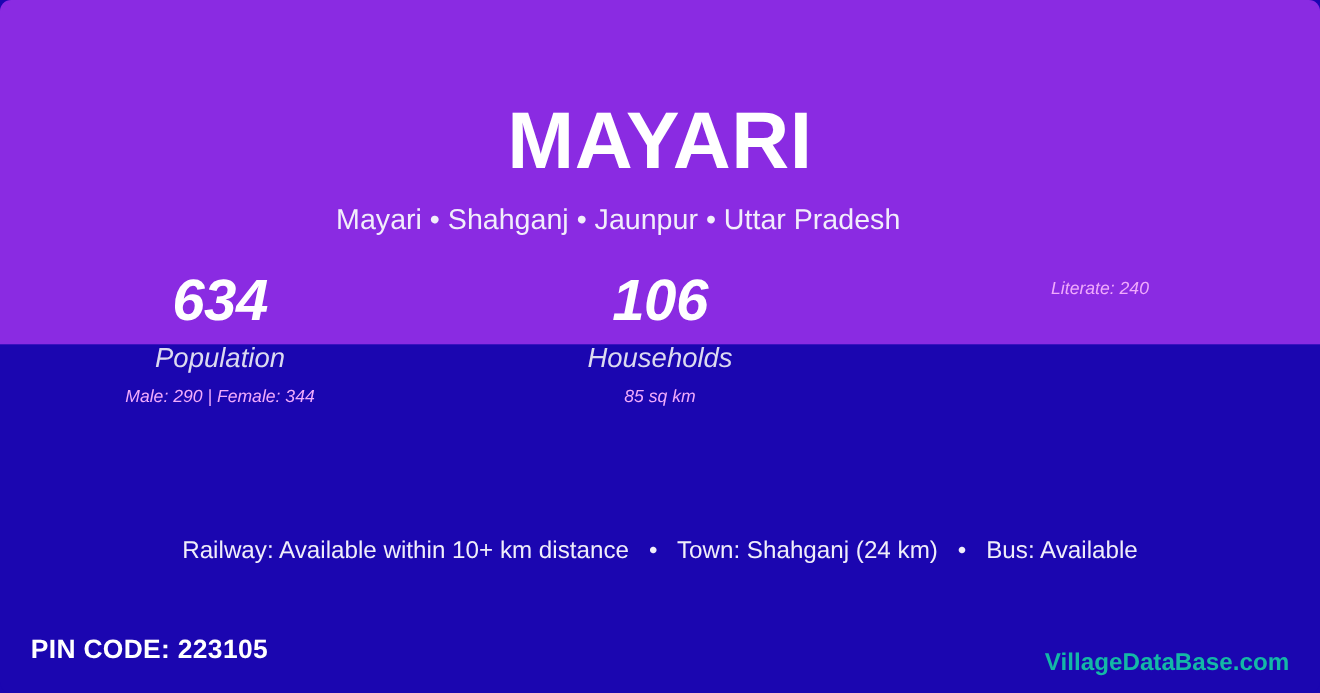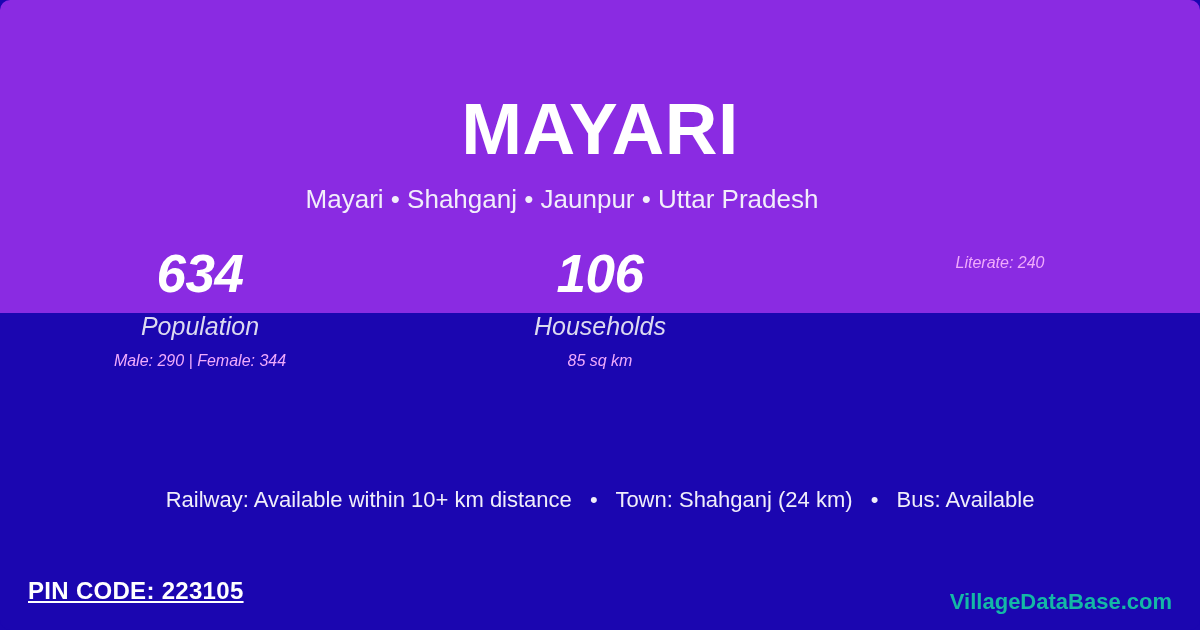--- a/index.html
+++ b/index.html
@@ -125,21 +125,20 @@
   .pin-code {
     position: absolute;
     left: 28px;
     top: 576px;
     font-size: 24px;
     line-height: 30px;
     font-weight: bold;
     color: #FFFFFF;
     letter-spacing: 0.3px;
     white-space: nowrap;
-    text-decoration: underline;
   }
   .brand {
     position: absolute;
     right: 28px;
     top: 588px;
     font-size: 22px;
     line-height: 27px;
     font-weight: bold;
     color: #14b8a6;
     white-space: nowrap;

